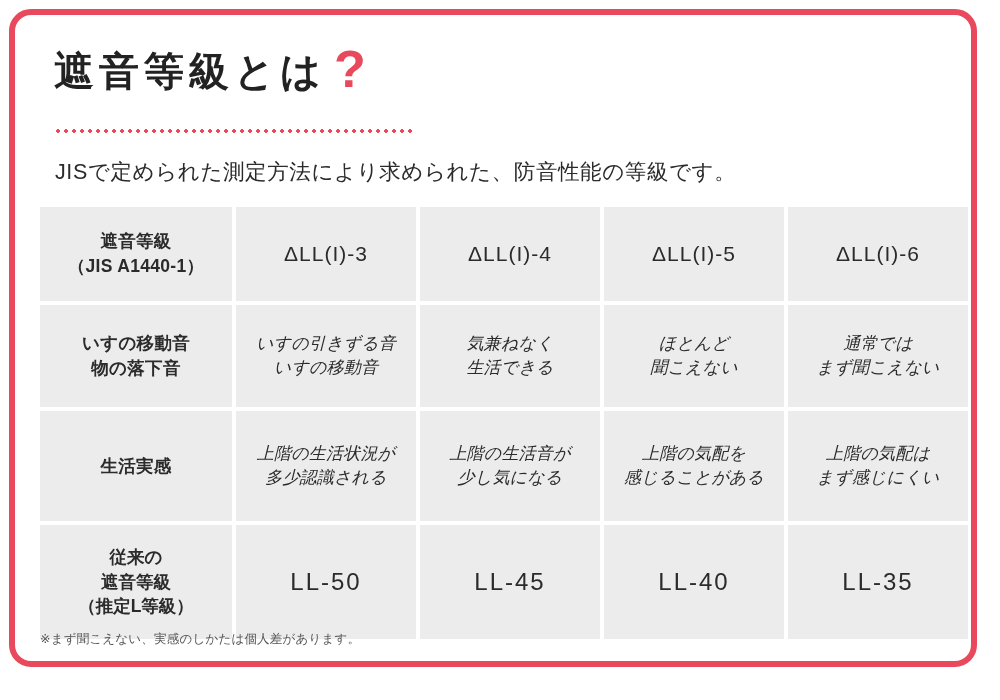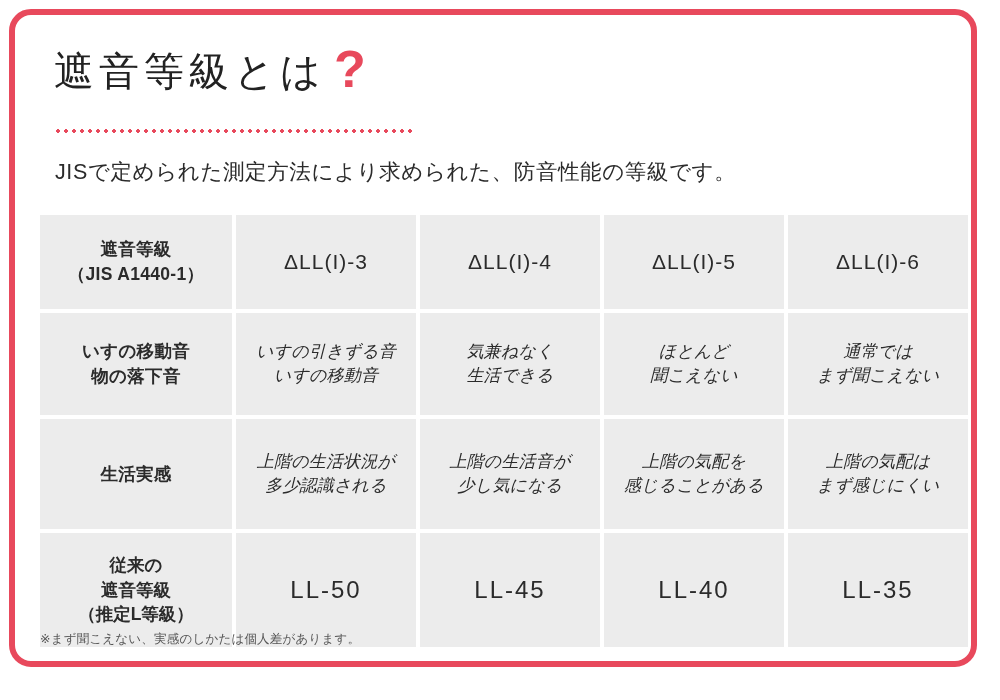--- a/index.html
+++ b/index.html
@@ -38,21 +38,21 @@
   
   .heading-row {
     position: absolute;
     left: 39px;
     top: 28px;
     display: flex;
     align-items: flex-end;
   }
   .heading-title {
     font-size: 40px;
-    font-weight: 400;
+    font-weight: 700;
     letter-spacing: 5px;
     color: #222222;
     line-height: 1;
     white-space: nowrap;
   }
   .heading-qmark {
     font-size: 52px;
     font-weight: 700;
     color: #e8495c;
     line-height: 0.92;
@@ -80,21 +80,21 @@
     font-size: 21.5px;
     letter-spacing: 0.6px;
     color: #2b2b2b;
     white-space: nowrap;
   }
 
   
   #spec-table {
     position: absolute;
     left: 21px;
-    top: 196px;
+    top: 188px;
     width: 936px;
     border-collapse: separate;
     border-spacing: 4px;
     table-layout: fixed;
   }
   #spec-table td {
     background: #ececec;
     text-align: center;
     vertical-align: middle;
     padding: 6px 4px;

